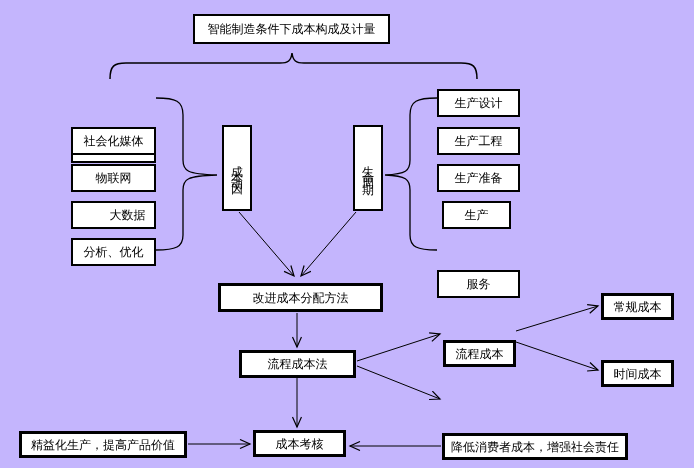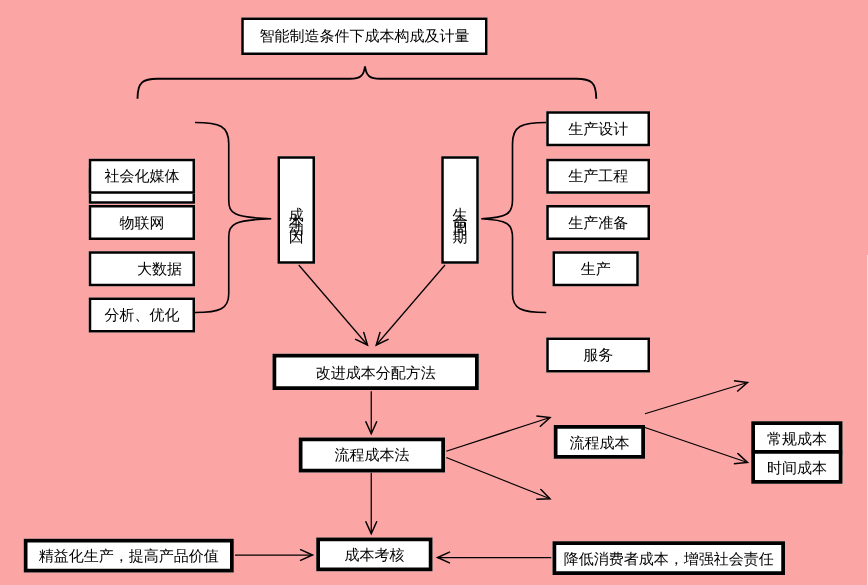--- a/index.html
+++ b/index.html
@@ -1,17 +1,17 @@
 <!DOCTYPE html>
 <html><head>
 <meta charset="utf-8">
 <style>
   html,body{margin:0;padding:0;background:#ffffff;}
   #stage{
-    position:relative;width:694px;height:468px;background:#fca5a5;overflow:hidden;
+    position:relative;width:694px;height:468px;background:#c4b5fd;overflow:hidden;
     font-family:"DejaVu Sans","Liberation Sans",sans-serif;color:#000;
   }
   #wires{position:absolute;left:0;top:0;width:694px;height:468px;}
   #wires path{fill:none;stroke:#000;}
   .box{
     position:absolute;box-sizing:border-box;border:2px solid #000;background:#fff;
     display:flex;align-items:center;justify-content:center;
     font-size:12px;line-height:1;white-space:nowrap;text-align:center;
   }
   .thick{border-width:3px;}
@@ -63,19 +63,19 @@
 
   <div class="box" style="left:437px;top:89px;width:83px;height:28px;">生产设计</div>
   <div class="box" style="left:437px;top:127px;width:83px;height:28px;">生产工程</div>
   <div class="box" style="left:437px;top:164px;width:83px;height:28px;">生产准备</div>
   <div class="box" style="left:442px;top:201px;width:69px;height:28px;text-align:right;">生产</div>
   <div class="box" style="left:437px;top:238px;width:83px;height:28px;margin-top:32px;">服务</div>
 
   <div class="box thick" style="left:218px;top:283px;width:165px;height:29px;">改进成本分配方法</div>
   <div class="box thick" style="left:239px;top:350px;width:117px;height:28px;">流程成本法</div>
   <div class="box thick" style="left:443px;top:340px;width:73px;height:27px;">流程成本</div>
-  <div class="box thick" style="left:601px;top:293px;width:73px;height:27px;margin-top:44px;">常规成本</div>
+  <div class="box thick" style="left:601px;top:293px;width:73px;height:27px;">常规成本</div>
   <div class="box thick" style="left:601px;top:360px;width:73px;height:27px;">时间成本</div>
   <div class="box thick" style="left:253px;top:430px;width:93px;height:27px;">成本考核</div>
   <div class="box thick" style="left:19px;top:431px;width:168px;height:27px;">精益化生产，提高产品价值</div>
   <div class="box thick" style="left:442px;top:433px;width:186px;height:27px;">降低消费者成本，增强社会责任</div>
 
 </div>
 
 </body></html>

